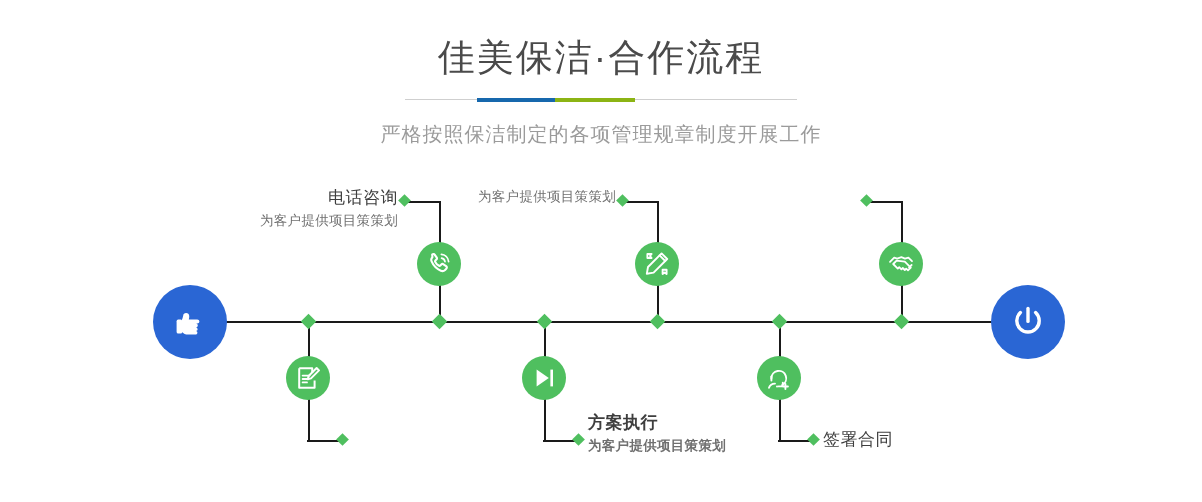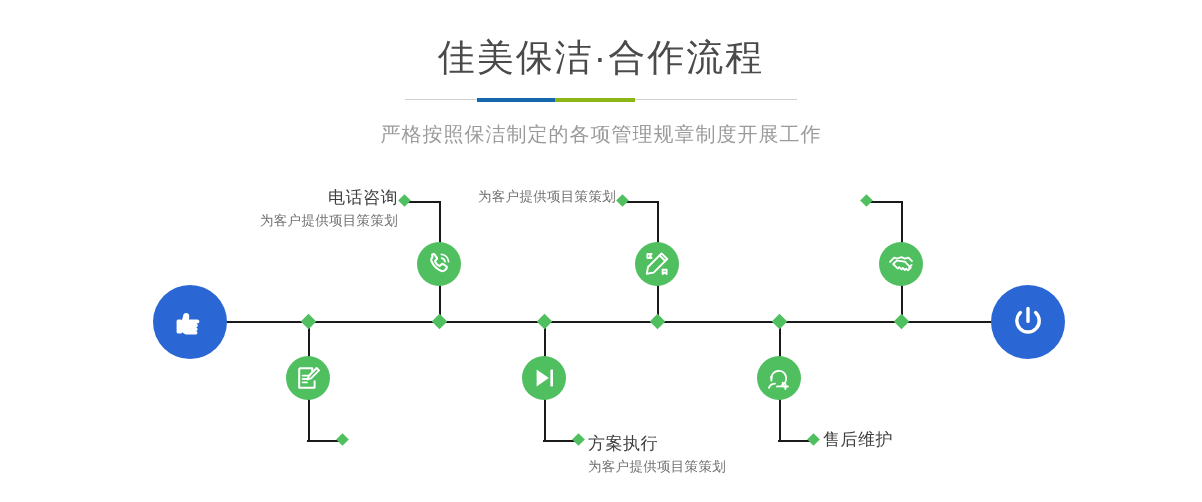--- a/index.html
+++ b/index.html
@@ -254,21 +254,21 @@
     <div class="hline" style="left:543px; top:440px; width:35px;"></div>
     <div class="diamond" style="left:574px; top:435px; width:9px; height:9px;"></div>
     <div class="node-icon" style="left:522px; top:356px;">
       <span>
         <svg width="28" height="28" viewBox="0 0 28 28">
           <path fill="#ffffff" d="M6.6 5.6l12.2 8.4-12.2 8.4z"></path>
           <rect fill="#ffffff" x="20.4" y="5.6" width="2.6" height="16.8"></rect>
         </svg>
       </span>
     </div>
-    <div class="lbl bottom" style="left:588px; top:432px;">
+    <div class="lbl bottom" style="left:588px; top:411px;font-weight:bold;">
       <div class="lbl-title">方案执行</div>
       <div class="lbl-desc">为客户提供项目策策划</div>
     </div>
 
     <div class="diamond" style="left:774px; top:316px;"></div>
     <div class="vline" style="left:778.5px; top:320px; height:121px;"></div>
     <div class="hline" style="left:778px; top:440px; width:35px;"></div>
     <div class="diamond" style="left:809px; top:435px; width:9px; height:9px;"></div>
     <div class="node-icon" style="left:757px; top:356px;">
       <span>
@@ -281,21 +281,21 @@
             <path d="M4.0 23.8c0.8-2.6 3.2-4.2 6.0-4.2"></path>
           </g>
           <g stroke="#ffffff" stroke-width="1.9" stroke-linecap="round">
             <line x1="20.4" y1="20.0" x2="20.4" y2="25.0"></line>
             <line x1="17.9" y1="22.5" x2="22.9" y2="22.5"></line>
           </g>
         </svg>
       </span>
     </div>
     <div class="lbl bottom" style="left:823px; top:428px;">
-      <div class="lbl-title">售后维护</div>
+      <div class="lbl-title">签署合同</div>
     </div>
 
     <div class="diamond" style="left:896px; top:316px;"></div>
     <div class="vline" style="left:900.5px; top:201px; height:121px;"></div>
     <div class="hline" style="left:868px; top:201px; width:34px;"></div>
     <div class="diamond" style="left:862px; top:196px; width:9px; height:9px;"></div>
     <div class="node-icon" style="left:879px; top:242px;">
       <span>
         <svg width="28" height="28" viewBox="0 0 28 28">
           <g fill="none" stroke="#ffffff" stroke-width="1.8" stroke-linecap="round" stroke-linejoin="round">

